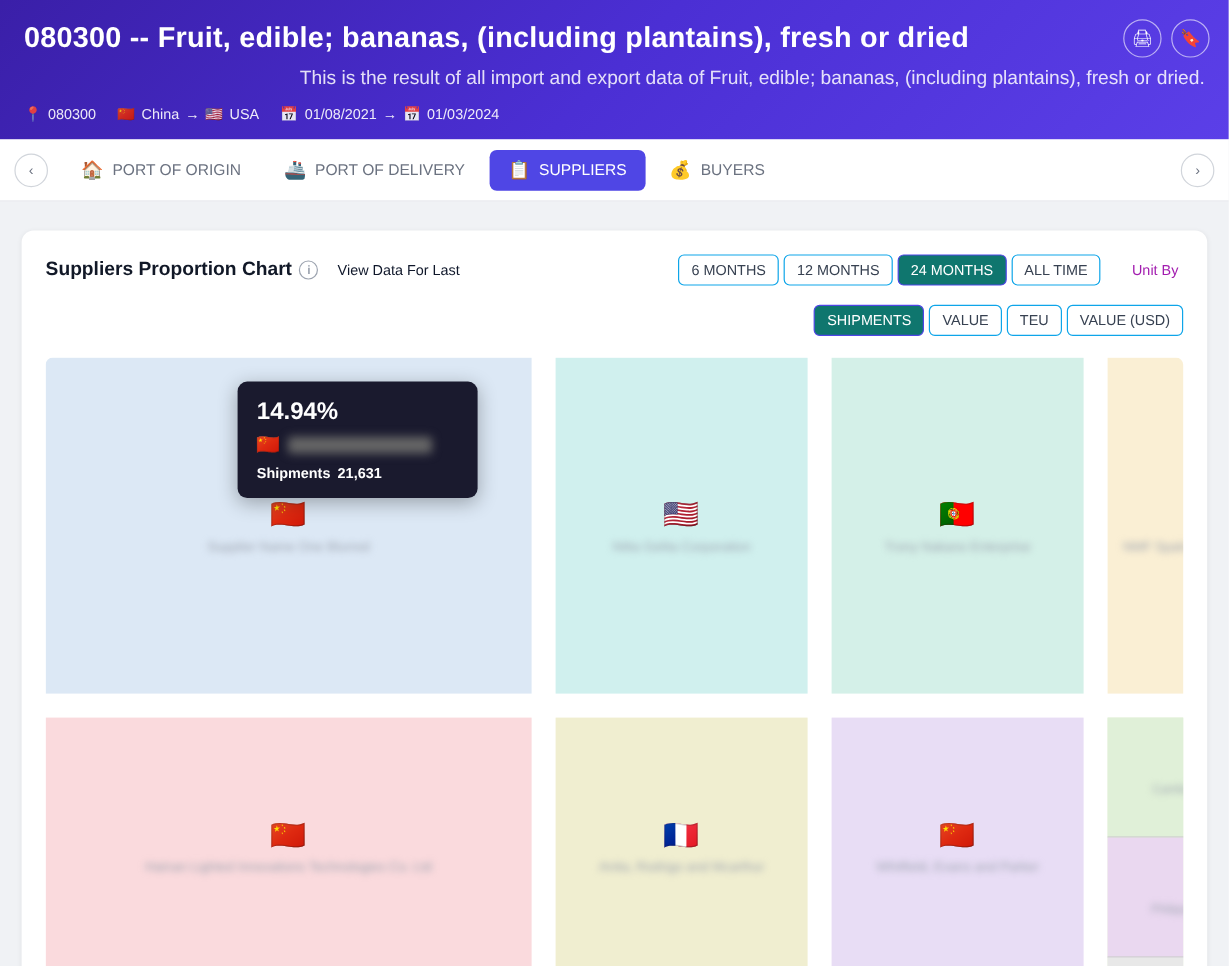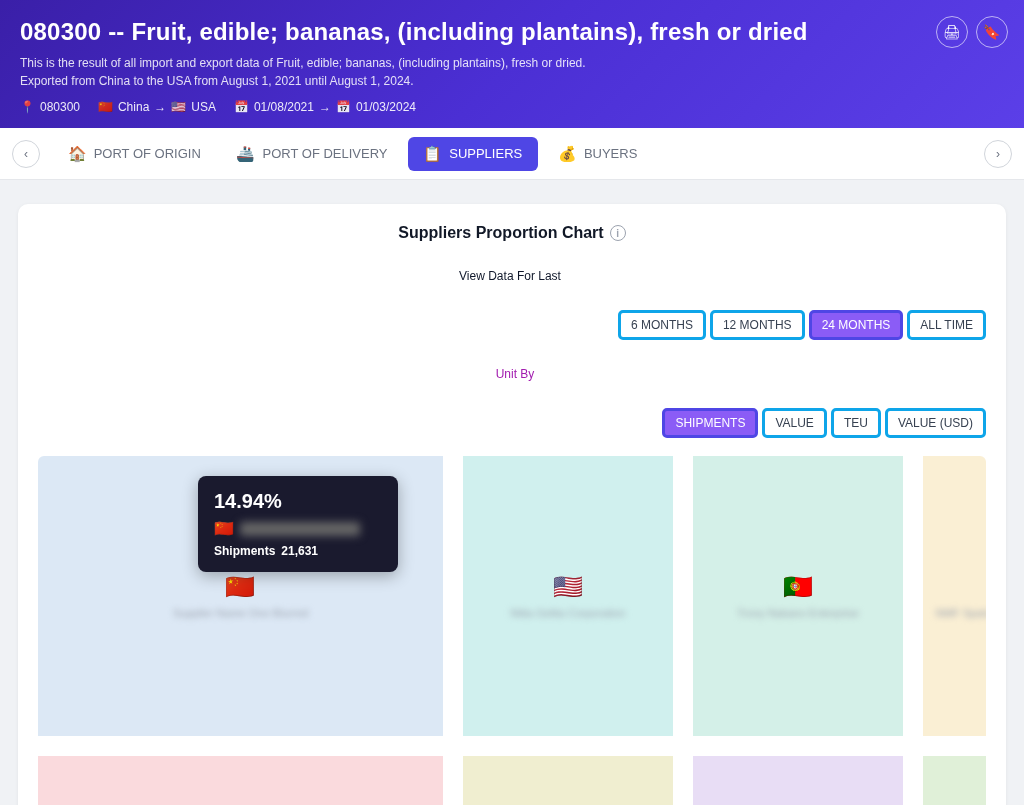--- a/index.html
+++ b/index.html
@@ -12,24 +12,25 @@
       padding: 18px 20px 14px 20px;
       position: relative;
     }
     .header-title {
       font-size: 24px;
       font-weight: 700;
       margin-bottom: 8px;
       letter-spacing: 0.2px;
     }
     .header-desc {
-      font-size: 12px;
+      font-size: 16px;
       color: rgba(255,255,255,0.85);
       line-height: 1.5;
       margin-bottom: 10px;
+      text-align: right;
     }
     .header-meta {
       display: flex;
       align-items: center;
       gap: 18px;
       font-size: 12px;
       color: rgba(255,255,255,0.9);
     }
     .meta-item {
       display: flex;
@@ -116,24 +117,23 @@
     
     .chart-section {
       background: white;
       border-radius: 10px;
       padding: 20px;
       box-shadow: 0 1px 4px rgba(0,0,0,0.06);
     }
     .chart-header {
       display: flex;
       align-items: center;
-      gap: 27px;
+      gap: 16px;
       margin-bottom: 18px;
       flex-wrap: wrap;
-      flex-direction: column;
     }
     .chart-title {
       font-size: 16px;
       font-weight: 700;
       color: #111827;
       display: flex;
       align-items: center;
       gap: 6px;
     }
     .info-icon {
@@ -155,28 +155,28 @@
       margin-left: auto;
     }
     .filter-label {
       font-size: 12px;
       color: #0f172a;
       margin-right: 4px;
     }
     .filter-btn {
       padding: 5px 10px;
       border-radius: 5px;
-      border: 3px solid #0ea5e9;
+      border: 1px solid #0ea5e9;
       background: white;
       font-size: 12px;
       color: #374151;
       cursor: pointer;
     }
     .filter-btn.active {
-      background: #8b5cf6;
+      background: #0f766e;
       color: white;
       border-color: #4f46e5;
     }
     .unit-label {
       font-size: 12px;
       color: #a21caf;
       margin-left: 10px;
       margin-right: 4px;
     }
 
@@ -289,21 +289,20 @@
 <body>
 
 <div class="header-banner">
   <div class="header-actions">
     <button class="icon-btn" title="Print">🖨</button>
     <button class="icon-btn" title="Bookmark">🔖</button>
   </div>
   <div class="header-title">080300 -- Fruit, edible; bananas, (including plantains), fresh or dried</div>
   <div class="header-desc">
     <span>This is the result of all import and export data of Fruit, edible; bananas, (including plantains), fresh or dried.</span><br>
-    <span>Exported from China to the USA from August 1, 2021 until August 1, 2024.</span>
   </div>
   <div class="header-meta">
     <div class="meta-item">
       <span>📍</span>
       <span>080300</span>
     </div>
     <div class="meta-item">
       <span>🇨🇳</span>
       <span>China</span>
       <span>→</span>

